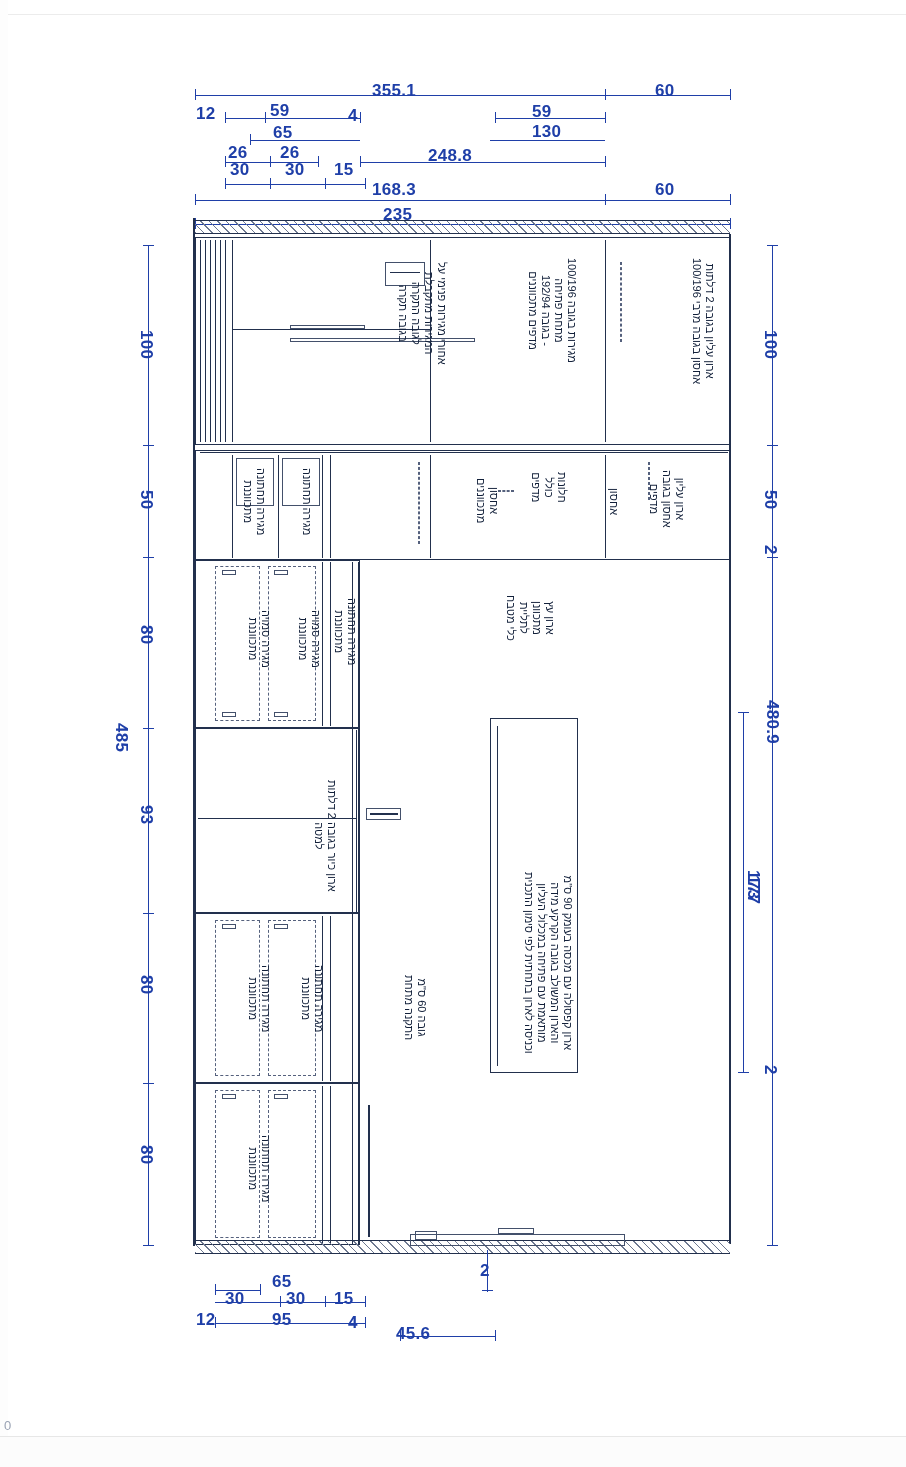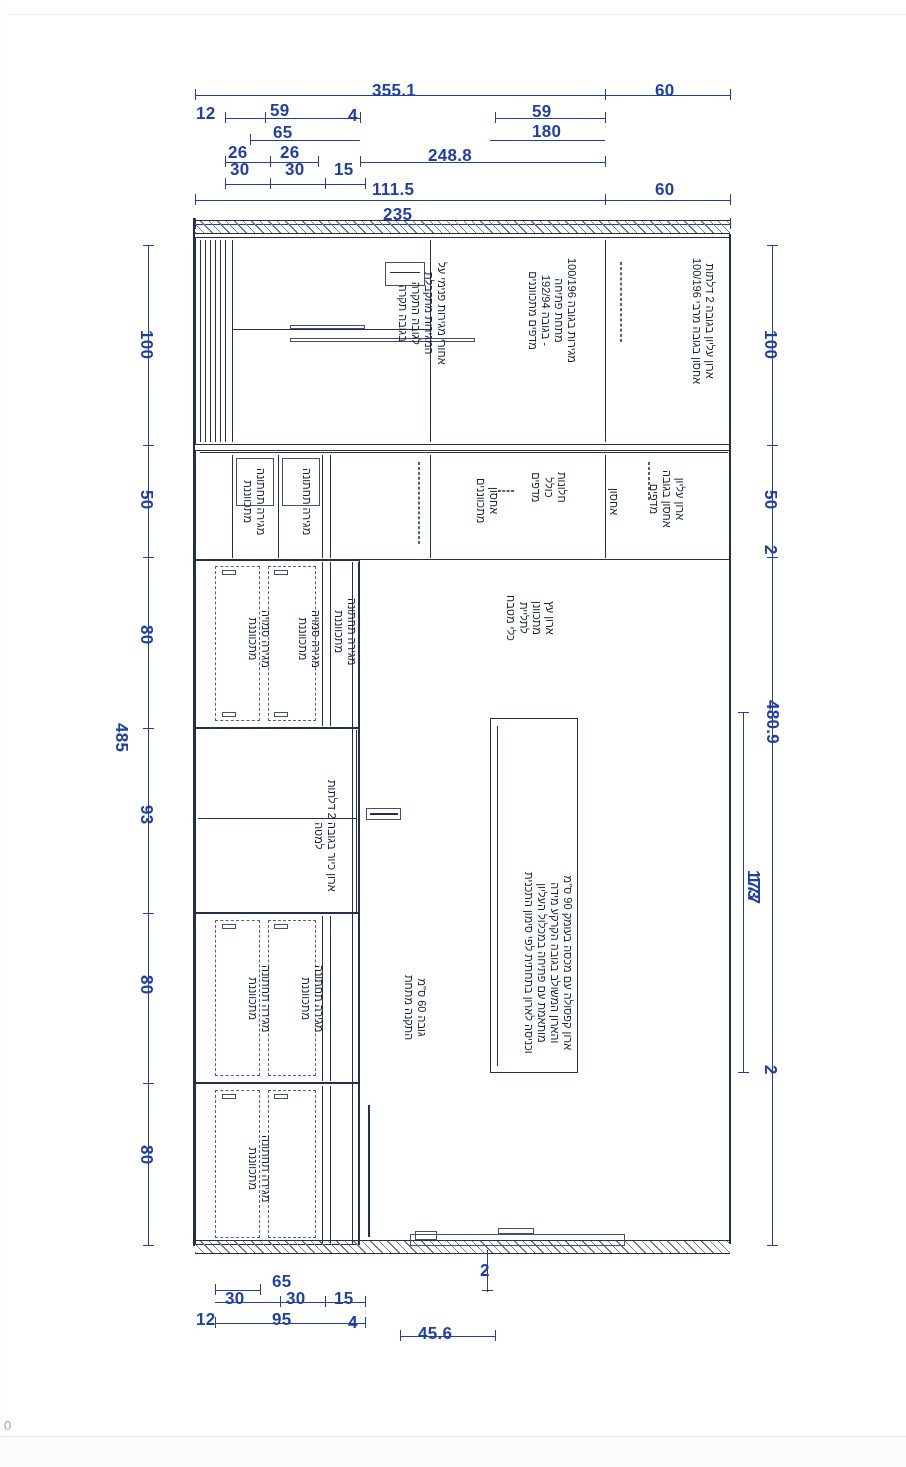--- a/index.html
+++ b/index.html
@@ -140,21 +140,21 @@
   <div class="dimline hline" style="left:495px;top:118px;width:110px;"></div>
   <div class="tick" style="left:495px;top:112px;"></div>
   <div class="tick" style="left:605px;top:112px;"></div>
   <div class="dim" style="left:532px;top:102px;">59</div>
 
   <div class="dimline hline" style="left:250px;top:140px;width:110px;"></div>
   <div class="tick" style="left:250px;top:134px;"></div>
   <div class="dim" style="left:273px;top:123px;">65</div>
 
   <div class="dimline hline" style="left:490px;top:140px;width:115px;"></div>
-  <div class="dim" style="left:532px;top:122px;">180</div>
+  <div class="dim" style="left:532px;top:122px;">130</div>
 
   <div class="dimline hline" style="left:225px;top:162px;width:45px;"></div>
   <div class="tick" style="left:225px;top:156px;"></div>
   <div class="tick" style="left:270px;top:156px;"></div>
   <div class="dim" style="left:228px;top:143px;">26</div>
 
   <div class="dimline hline" style="left:270px;top:162px;width:48px;"></div>
   <div class="tick" style="left:318px;top:156px;"></div>
   <div class="dim" style="left:280px;top:143px;">26</div>
 
@@ -172,21 +172,21 @@
   <div class="tick" style="left:325px;top:178px;"></div>
   <div class="dim" style="left:285px;top:160px;">30</div>
 
   <div class="dimline hline" style="left:325px;top:184px;width:40px;"></div>
   <div class="tick" style="left:365px;top:178px;"></div>
   <div class="dim" style="left:334px;top:160px;">15</div>
 
   <div class="dimline hline" style="left:195px;top:200px;width:410px;"></div>
   <div class="tick" style="left:195px;top:194px;"></div>
   <div class="tick" style="left:605px;top:194px;"></div>
-  <div class="dim" style="left:372px;top:180px;">111.5</div>
+  <div class="dim" style="left:372px;top:180px;">168.3</div>
 
   <div class="dimline hline" style="left:605px;top:200px;width:125px;"></div>
   <div class="tick" style="left:730px;top:194px;"></div>
   <div class="dim" style="left:655px;top:180px;">60</div>
 
   <div class="dimline hline" style="left:195px;top:224px;width:535px;"></div>
   <div class="tick" style="left:195px;top:218px;"></div>
   <div class="tick" style="left:730px;top:218px;"></div>
   <div class="dim" style="left:383px;top:205px;">235</div>
 
@@ -326,21 +326,21 @@
   <div class="dimline hline" style="left:215px;top:1323px;width:150px;"></div>
   <div class="tick" style="left:215px;top:1317px;"></div>
   <div class="tick" style="left:365px;top:1317px;"></div>
   <div class="dim" style="left:196px;top:1310px;">12</div>
   <div class="dim" style="left:272px;top:1310px;">95</div>
   <div class="dim" style="left:348px;top:1313px;">4</div>
 
   <div class="dimline hline" style="left:400px;top:1336px;width:95px;"></div>
   <div class="tick" style="left:400px;top:1330px;"></div>
   <div class="tick" style="left:495px;top:1330px;"></div>
-  <div class="dim" style="left:418px;top:1324px;">45.6</div>
+  <div class="dim" style="left:396px;top:1324px;">45.6</div>
 
   <div class="dimline vline" style="left:487px;top:1250px;height:42px;"></div>
   <div class="tickh" style="left:482px;top:1290px;"></div>
   <div class="dim" style="left:480px;top:1261px;">2</div>
 
   <div class="hebe" style="left:716px;top:258px;transform:rotate(90deg);">
     <span style="white-space:pre-line;">ארון עליון בגובה 2 דלתות
 אחסון בגובה מרבי 100/196</span>
   </div>
 

